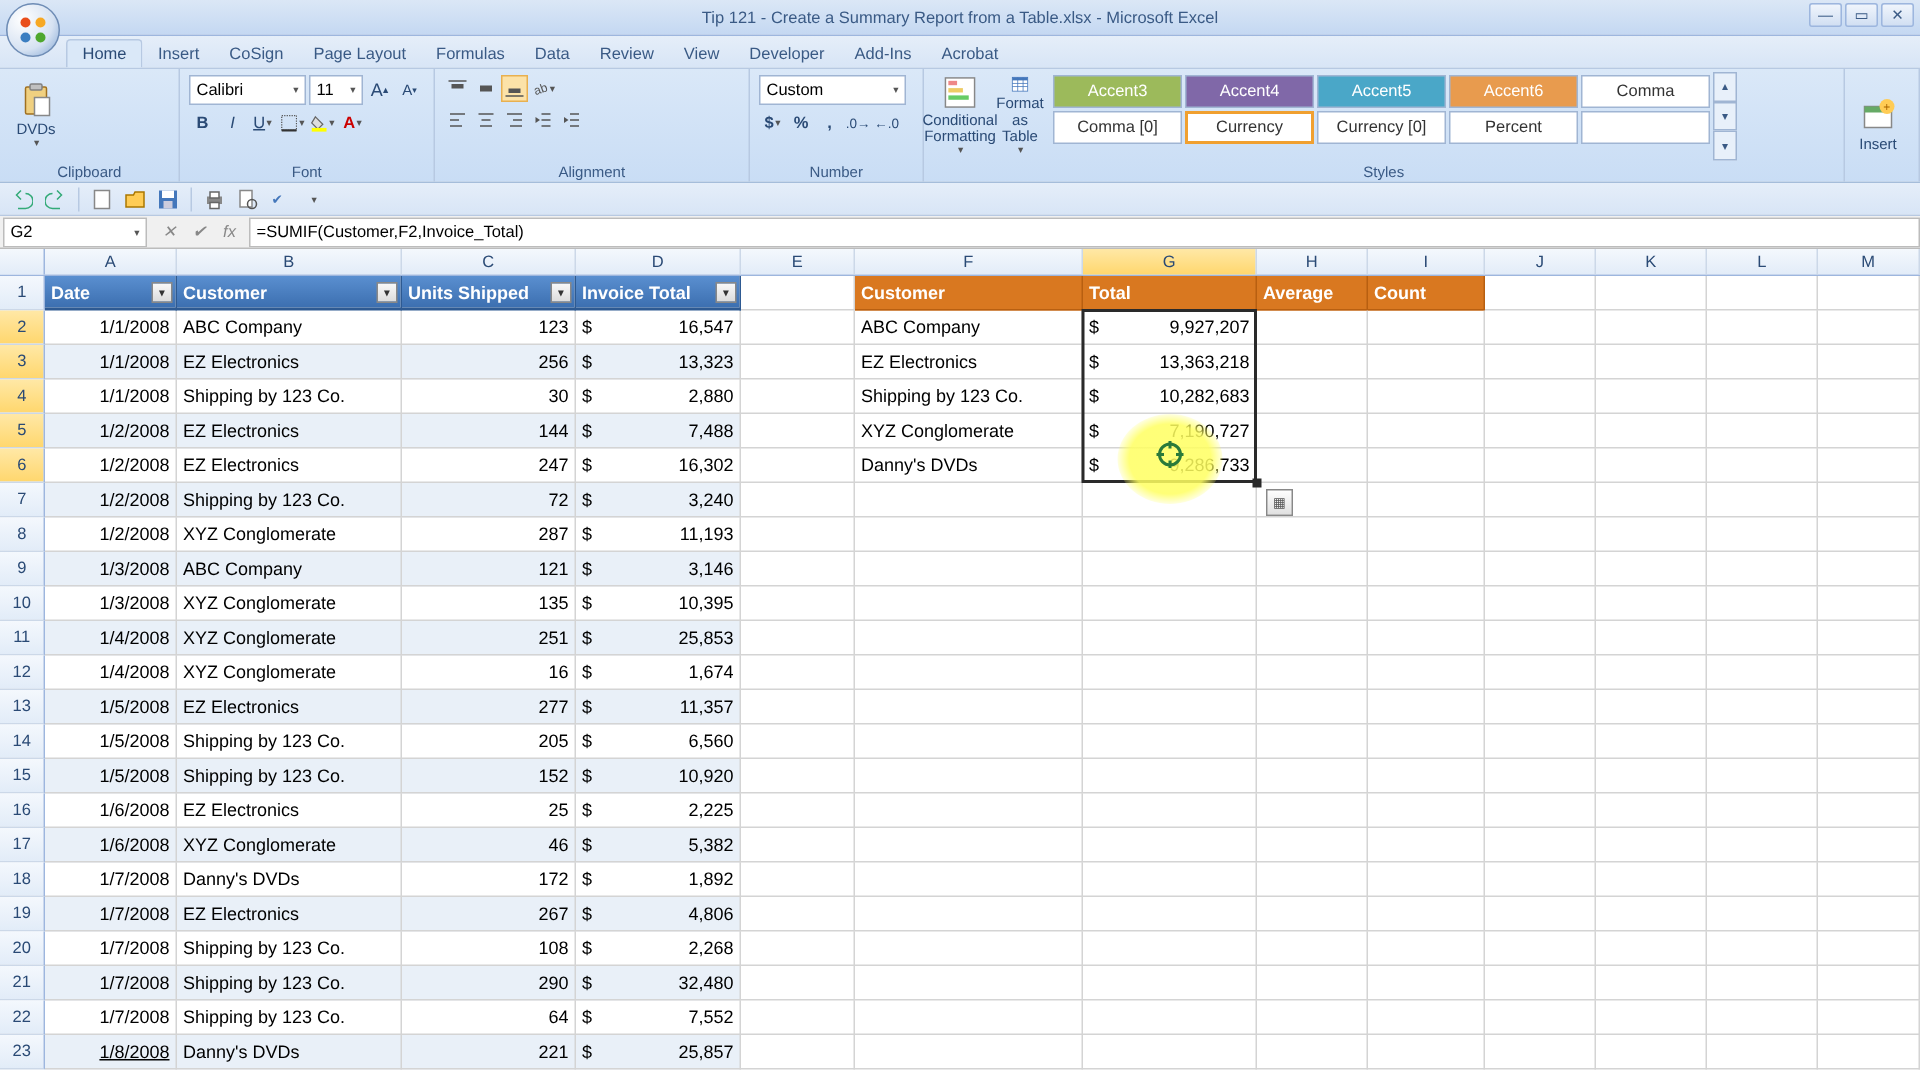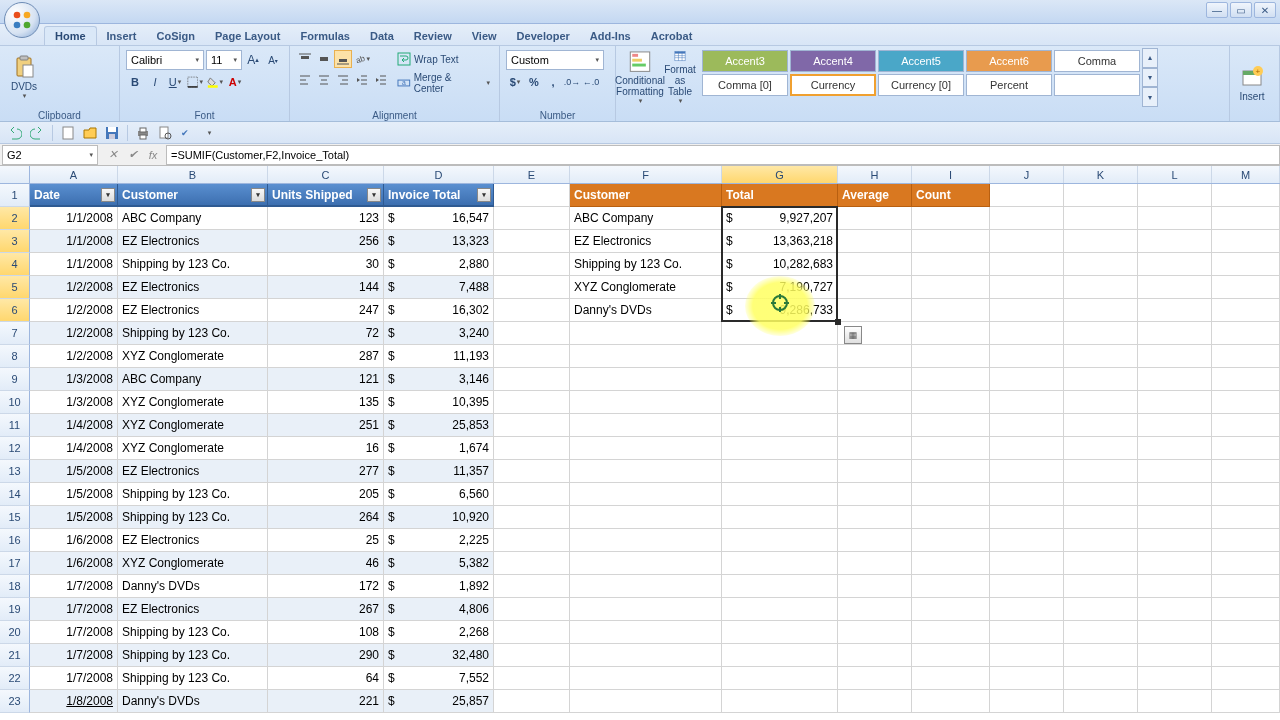--- a/index.html
+++ b/index.html
@@ -8,21 +8,21 @@
 
 .titlebar { height: 24px; background: linear-gradient(#dbe7f6,#c4d8f2); display:flex; align-items:center; justify-content:center; position:relative; border-bottom:1px solid #9db6de;}
 .titlebar .title { color:#3a5a85; font-size:11px; }
 .office-btn { position:absolute; left:4px; top:2px; width:36px; height:36px; border-radius:50%; background: radial-gradient(circle at 30% 30%, #fff, #d6e2f2 60%, #7fa4d3); border:1px solid #6e8cb5; z-index:10; display:flex; align-items:center; justify-content:center; }
 .office-btn .logo { width:20px; height:20px; }
 .window-ctrls { position:absolute; right:4px; top:2px; display:flex; gap:2px; }
 .window-ctrls div { width:22px; height:16px; background:linear-gradient(#f0f5fc,#d1dff2); border:1px solid #9db6de; border-radius:2px; display:flex; align-items:center; justify-content:center; font-size:10px; color:#3a5a85; }
 
 
 .ribbon-tabs { height:22px; background: linear-gradient(#e5eef9,#d8e5f6); display:flex; align-items:flex-end; padding-left:44px; border-bottom:1px solid #b7c9e2; }
-.ribbon-tabs .tab { padding:3px 10px; font-size:11px; color:#3a5a85; cursor:pointer;font-weight:bold; }
+.ribbon-tabs .tab { padding:3px 10px; font-size:11px; color:#3a5a85; cursor:pointer; }
 .ribbon-tabs .tab.active { background:#dae8f8; border:1px solid #b7c9e2; border-bottom:none; border-radius:3px 3px 0 0; color:#2a4a75; }
 
 
 .ribbon { height:76px; background: linear-gradient(#dae8f8,#c9ddf5); border-bottom:1px solid #a5bdda; display:flex; }
 .group { border-right:1px solid #b7c9e2; position:relative; padding:2px 4px 14px 4px; display:flex; }
 .group-label { position:absolute; bottom:0; left:0; right:0; text-align:center; font-size:10px; color:#3a5a85; }
 
 .big-btn { width:40px; display:flex; flex-direction:column; align-items:center; justify-content:center; font-size:10px; color:#2a4a75; text-align:center; line-height:1.1; padding:2px; cursor:pointer; }
 .big-btn .ico { width:24px; height:24px; margin-bottom:2px; }
 
@@ -103,20 +103,21 @@
 
 <div class="titlebar">
   <div class="office-btn">
     <svg class="logo" viewBox="0 0 24 24">
         <circle cx="6" cy="6" r="4" fill="#e94e1b"></circle>
         <circle cx="18" cy="6" r="4" fill="#f7a823"></circle>
         <circle cx="6" cy="18" r="4" fill="#3b7ec1"></circle>
         <circle cx="18" cy="18" r="4" fill="#4ea72e"></circle>
       </svg>
   </div>
+  <div class="title">Tip 121 - Create a Summary Report from a Table.xlsx - Microsoft Excel</div>
   <div class="window-ctrls">
     <div>—</div>
     <div>▭</div>
     <div>✕</div>
   </div>
 </div>
 
 <div class="ribbon-tabs" id="ribbon-tabs">
     <div class="tab active">Home</div>
     <div class="tab">Insert</div>
@@ -253,37 +254,20 @@
           </div>
         <div class="sml-btn">
             <svg viewBox="0 0 14 14">
               <path d="M2 5l3 2-3 2z" fill="#555"></path>
               <line x1="6" y1="3" x2="12" y2="3" stroke="#555"></line>
               <line x1="6" y1="7" x2="12" y2="7" stroke="#555"></line>
               <line x1="6" y1="11" x2="12" y2="11" stroke="#555"></line>
             </svg>
           </div>
       </div>
-    </div>
-    <div class="wrap-merge">
-      <div class="wm">
-          <svg class="ico" viewBox="0 0 14 14">
-            <rect x="1" y="1" width="12" height="12" fill="none" stroke="#2a7"></rect>
-            <path d="M3 4h6a2 2 0 010 4H5m0 0l2-2m-2 2l2 2" stroke="#2a7" fill="none"></path>
-          </svg>
-          <span>Wrap Text</span>
-        </div>
-      <div class="wm">
-          <svg class="ico" viewBox="0 0 14 14">
-            <rect x="1" y="4" width="12" height="6" fill="none" stroke="#47b"></rect>
-            <text x="5" y="9" font-size="7" fill="#47b">a</text>
-          </svg>
-          <span>Merge &amp; Center</span>
-          <span class="dd">▾</span>
-        </div>
     </div>
     <div class="group-label">Alignment</div>
   </div>
 
   <div class="group" style="width:116px">
     <div class="num-controls">
       <div class="num-fmt">
           <span>Custom</span>
           <span class="dd">▾</span>
         </div>
@@ -338,20 +322,21 @@
         <div class="style-cell" style="background: rgb(255, 255, 255); color: rgb(51, 51, 51); outline: rgb(240, 160, 48) solid 2px; outline-offset: -2px;">Currency</div>
         <div class="style-cell" style="background: rgb(255, 255, 255); color: rgb(51, 51, 51);">Currency [0]</div>
         <div class="style-cell" style="background: rgb(255, 255, 255); color: rgb(51, 51, 51);">Percent</div>
         <div class="style-cell" style="background: rgb(255, 255, 255); color: rgb(51, 51, 51);"></div>
       </div>
     <div class="scroll-gal">
       <div>▴</div>
       <div>▾</div>
       <div>▾</div>
     </div>
+    <div class="group-label">Styles</div>
   </div>
 
   <div class="group cells-group" style="width:50px">
     <div class="big-btn">
       <svg class="ico" viewBox="0 0 24 24">
           <rect x="3" y="6" width="18" height="14" fill="#fff" stroke="#888"></rect>
           <rect x="3" y="6" width="18" height="4" fill="#6a6"></rect>
           <circle cx="18" cy="6" r="5" fill="#fc5"></circle>
           <text x="15.5" y="9" font-size="8" fill="#a60">+</text>
         </svg>
@@ -734,21 +719,21 @@
           <div class="cell " style="width: 74px;"></div>
           <div class="cell " style="width: 78px;"></div>
           <div class="cell " style="width: 74px;"></div>
           <div class="cell " style="width: 74px;"></div>
           <div class="cell " style="width: 74px;"></div>
           <div class="cell " style="width: 68px;"></div>
         </div>
         <div class="cell-row">
           <div class="cell alt-row num" style="width: 88px;">1/5/2008</div>
           <div class="cell alt-row" style="width: 150px;">Shipping by 123 Co.</div>
-          <div class="cell alt-row num" style="width: 116px;">264</div>
+          <div class="cell alt-row num" style="width: 116px;">152</div>
           <div class="cell alt-row currency" style="width: 110px;">
             <span class="sym">$</span>
             <span>10,920</span>
           </div>
           <div class="cell " style="width: 76px;"></div>
           <div class="cell " style="width: 152px;"></div>
           <div class="cell " style="width: 116px;"></div>
           <div class="cell " style="width: 74px;"></div>
           <div class="cell " style="width: 78px;"></div>
           <div class="cell " style="width: 74px;"></div>

